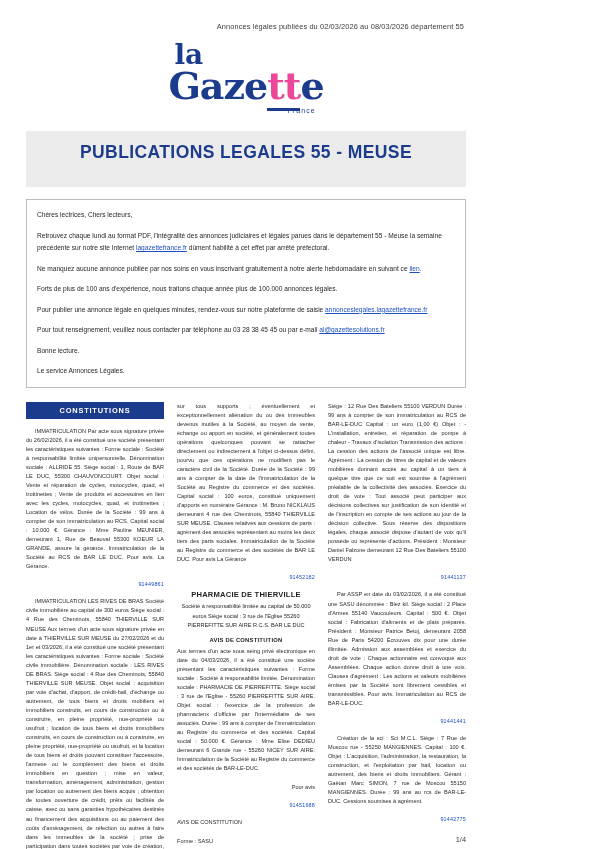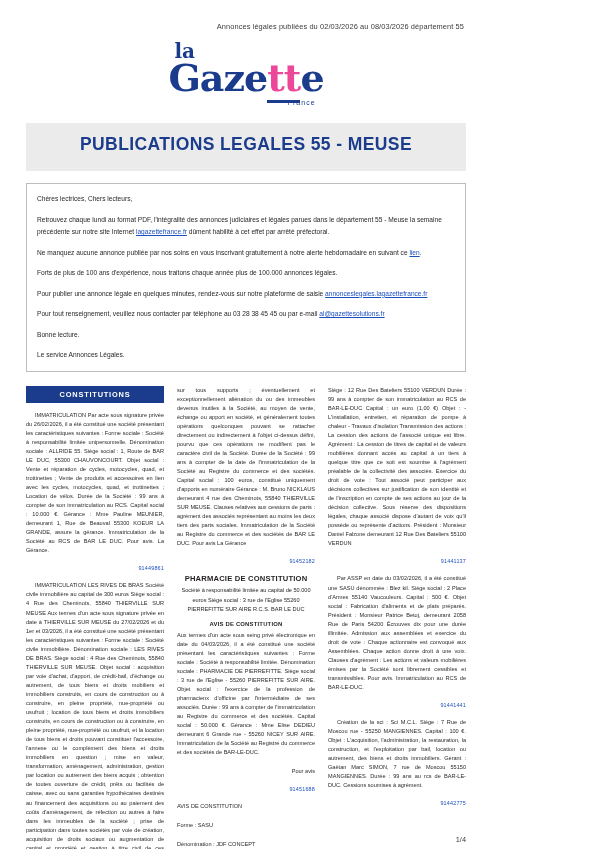--- a/index.html
+++ b/index.html
@@ -37,21 +37,21 @@
     margin-bottom: 14px;
   }
   .logo {
     display: inline-block;
     text-align: center;
     line-height: 1;
   }
   .logo-la {
     font-family: "DejaVu Serif", serif;
     font-weight: bold;
-    font-size: 20px;
+    font-size: 28px;
     color: #1b3c8c;
     display: block;
     text-align: left;
     margin-left: 6px;
     margin-bottom: -2px;
   }
   .logo-main {
     font-family: "DejaVu Serif", serif;
     font-weight: bold;
     font-size: 38px;
@@ -70,21 +70,21 @@
     color: #1b3c8c;
     display: block;
     text-align: right;
     margin-top: 2px;
     margin-right: 8px;
     letter-spacing: 1px;
   }
   .title-band {
     background: #ebebeb;
     text-align: center;
-    padding: 11px 0 16px 0;
+    padding: 11px 0 24px 0;
     margin-bottom: 12px;
   }
   .title-band h1 {
     margin: 0;
     font-family: "Liberation Sans", sans-serif;
     font-size: 17.5px;
     font-weight: bold;
     color: #1b3c8c;
     letter-spacing: 0.4px;
   }
@@ -210,21 +210,21 @@
     <div class="col">
       <div class="sectionhead">CONSTITUTIONS</div>
       <div class="ann indent">IMMATRICULATION Par acte sous signature privée du 26/02/2026, il a été constitué une société présentant les caractéristiques suivantes : Forme sociale : Société à responsabilité limitée unipersonnelle. Dénomination sociale : ALLRIDE 55. Siège social : 1, Route de BAR LE DUC, 55300 CHAUVONCOURT. Objet social : Vente et réparation de cycles, motocycles, quad, et trottinettes ; Vente de produits et accessoires en lien avec les cycles, motocycles, quad, et trottinettes ; Location de vélos. Durée de la Société : 99 ans à compter de son immatriculation au RCS. Capital social : 10.000 €. Gérance : Mme Pauline MEUNIER, demeurant 1, Rue de Beauval 55300 KOEUR LA GRANDE, assure la gérance. Immatriculation de la Société au RCS de BAR LE DUC. Pour avis. La Gérance.</div>
       <div class="refnum">91449861</div>
       <div class="ann indent">IMMATRICULATION LES RIVES DE BRAS Société civile immobilière au capital de 300 euros Siège social : 4 Rue des Cheminots, 55840 THIERVILLE SUR MEUSE Aux termes d'un acte sous signature privée en date à THIERVILLE SUR MEUSE du 27/02/2026 et du 1er et 03/2026, il a été constitué une société présentant les caractéristiques suivantes : Forme sociale : Société civile immobilière. Dénomination sociale : LES RIVES DE BRAS. Siège social : 4 Rue des Cheminots, 55840 THIERVILLE SUR MEUSE. Objet social : acquisition par voie d'achat, d'apport, de crédit-bail, d'échange ou autrement, de tous biens et droits mobiliers et immobiliers construits, en cours de construction ou à construire, en pleine propriété, nue-propriété ou usufruit ; location de tous biens et droits immobiliers construits, en cours de construction ou à construire, en pleine propriété, nue-propriété ou usufruit, et la location de tous biens et droits pouvant constituer l'accessoire, l'annexe ou le complément des biens et droits immobiliers en question ; mise en valeur, transformation, aménagement, administration, gestion par location ou autrement des biens acquis ; obtention de toutes ouverture de crédit, prêts ou facilités de caisse, avec ou sans garanties hypothécaires destinés au financement des acquisitions ou au paiement des coûts d'aménagement, de réfection ou autres à faire dans les immeubles de la société ; prise de participation dans toutes sociétés par voie de création, acquisition de droits sociaux ou augmentation de capital et propriété et gestion à titre civil de ces participations ; placement de liquidités</div>
     </div>
 
     <div class="col">
       <div class="ann">sur tous supports ; éventuellement et exceptionnellement aliénation du ou des immeubles devenus inutiles à la Société, au moyen de vente, échange ou apport en société, et généralement toutes opérations quelconques pouvant se rattacher directement ou indirectement à l'objet ci-dessus défini, pourvu que ces opérations ne modifient pas le caractère civil de la Société. Durée de la Société : 99 ans à compter de la date de l'immatriculation de la Société au Registre du commerce et des sociétés. Capital social : 100 euros, constitué uniquement d'apports en numéraire Gérance : M. Bruno NICKLAUS demeurant 4 rue des Cheminots, 55840 THIERVILLE SUR MEUSE. Clauses relatives aux cessions de parts : agrément des associés représentant au moins les deux tiers des parts sociales. Immatriculation de la Société au Registre du commerce et des sociétés de BAR LE DUC. Pour avis La Gérance</div>
       <div class="refnum">91452182</div>
-      <div class="shopname">PHARMACIE DE CONSTITUTION</div>
+      <div class="shopname">PHARMACIE DE THIERVILLE</div>
       <div class="small-center">Société à responsabilité limitée au capital de 50.000 euros Siège social : 3 rue de l'Eglise 55260 PIERREFITTE SUR AIRE R.C.S. BAR LE DUC</div>
       <div class="subhead">AVIS DE CONSTITUTION</div>
       <div class="ann">Aux termes d'un acte sous seing privé électronique en date du 04/03/2026, il a été constitué une société présentant les caractéristiques suivantes : Forme sociale : Société à responsabilité limitée. Dénomination sociale : PHARMACIE DE PIERREFITTE. Siège social : 3 rue de l'Eglise - 55260 PIERREFITTE SUR AIRE. Objet social : l'exercice de la profession de pharmacienx d'officine par l'intermédiaire de ses associés. Durée : 99 ans à compter de l'immatriculation au Registre du commerce et des sociétés. Capital social : 50.000 €. Gérance : Mme Elise DEDIEU demeurant 6 Grande rue - 55260 NICEY SUR AIRE. Immatriculation de la Société au Registre du commerce et des sociétés de BAR-LE-DUC.</div>
       <div class="ann ann-right">Pour avis</div>
       <div class="refnum">91451688</div>
       <div class="ann">AVIS DE CONSTITUTION</div>
       <div class="ann">Forme : SASU</div>
       <div class="ann">Dénomination : JDF CONCEPT</div>
     </div>
 

